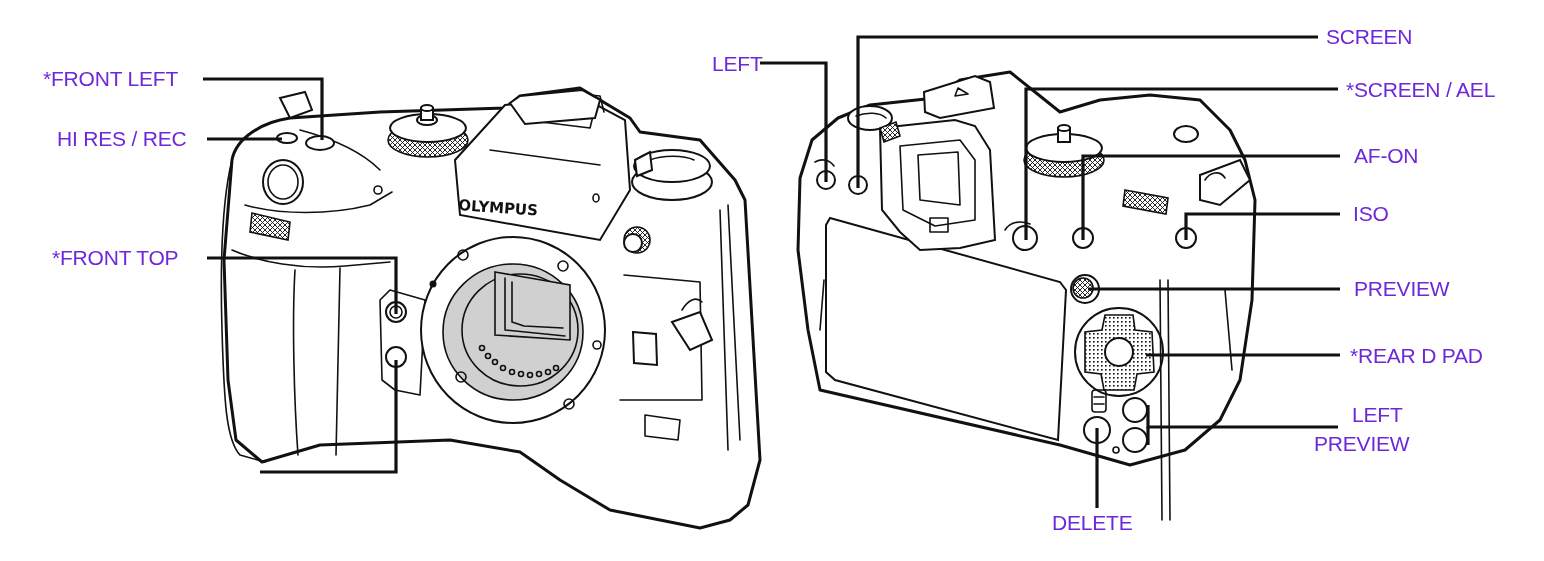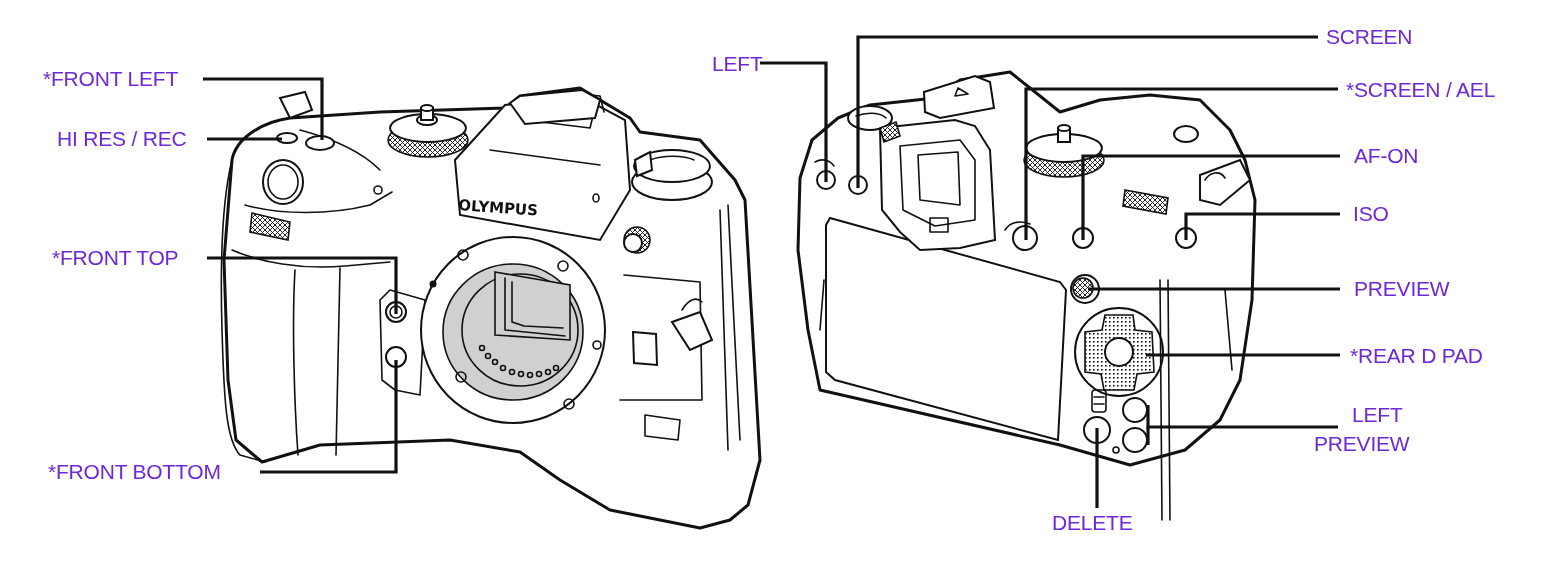--- a/index.html
+++ b/index.html
@@ -194,21 +194,20 @@
     <polyline class="leader" points="1340,355 1146,355"></polyline>
     <polyline class="leader" points="1338,427 1148,427 1148,405"></polyline>
     <polyline class="leader" points="1148,427 1148,445"></polyline>
     <polyline class="leader" points="1097,428 1097,508"></polyline>
   </g>
 </svg>
 
 <div class="lbl" style="left:43px; top:67px;text-align:right;">*FRONT LEFT</div>
 <div class="lbl" style="left:57px; top:127px;">HI RES / REC</div>
 <div class="lbl" style="left:52px; top:246px;">*FRONT TOP</div>
-<div class="lbl" style="left:48px; top:460px;">*FRONT BOTTOM</div>
 
 <div class="lbl" style="left:712px; top:52px;">LEFT</div>
 <div class="lbl" style="left:1326px; top:25px;">SCREEN</div>
 <div class="lbl" style="left:1346px; top:78px;">*SCREEN / AEL</div>
 <div class="lbl" style="left:1354px; top:144px;">AF-ON</div>
 <div class="lbl" style="left:1353px; top:202px;">ISO</div>
 <div class="lbl" style="left:1354px; top:277px;">PREVIEW</div>
 <div class="lbl" style="left:1350px; top:344px;">*REAR D PAD</div>
 <div class="lbl" style="left:1352px; top:403px;">LEFT</div>
 <div class="lbl" style="left:1314px; top:432px;">PREVIEW</div>

